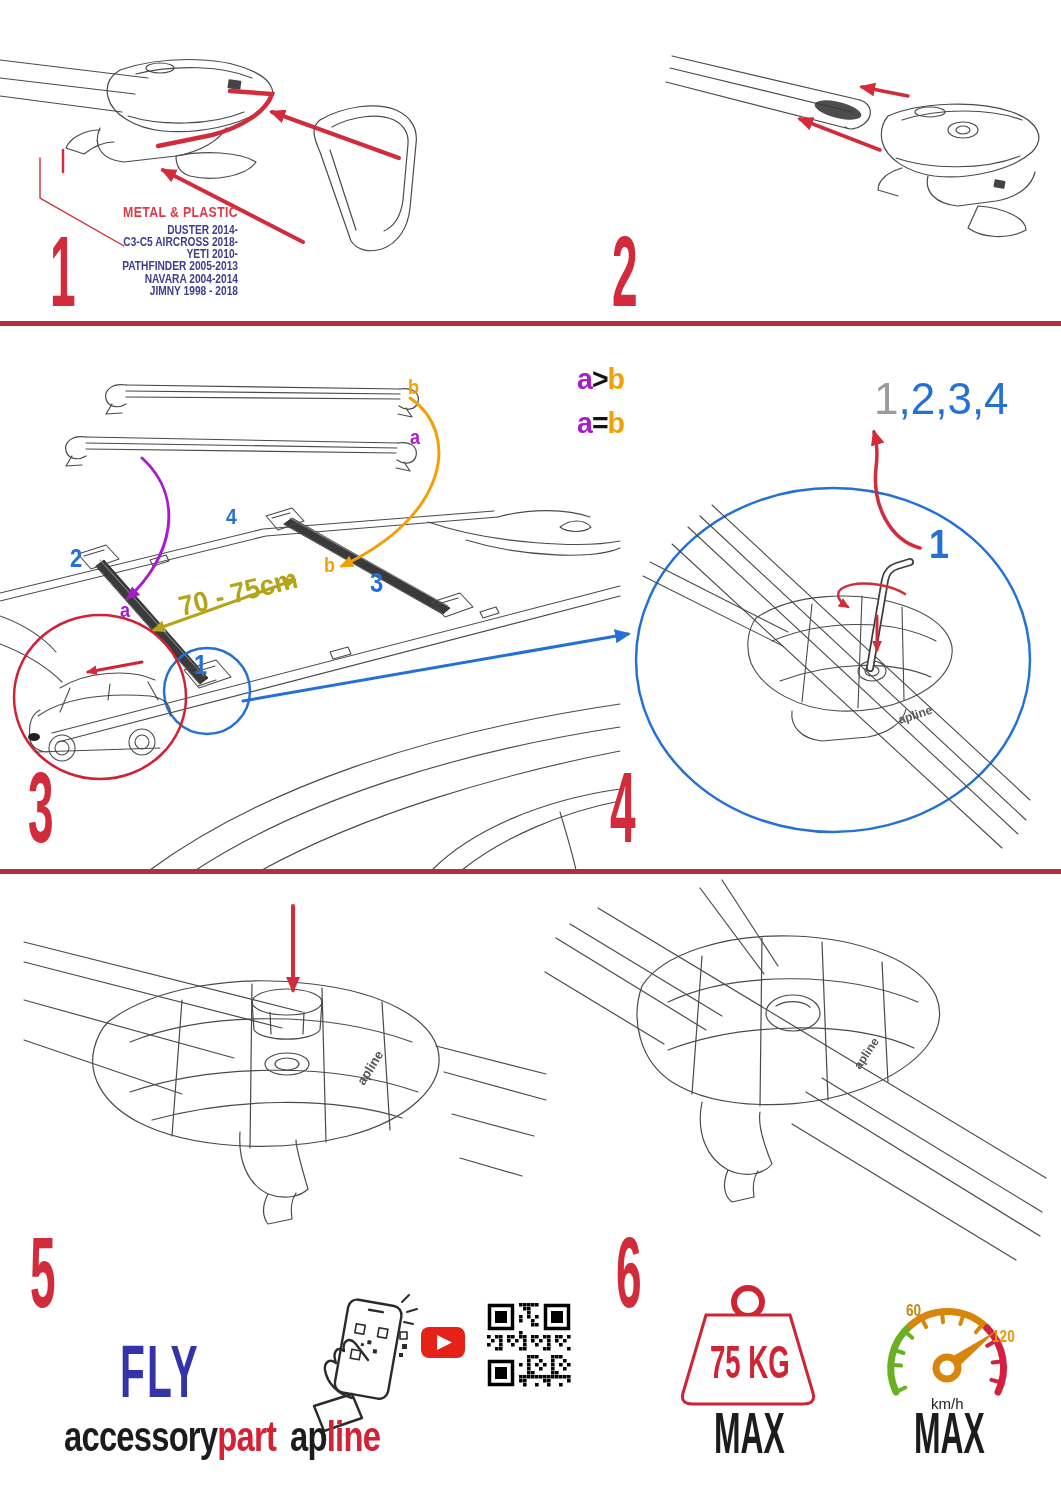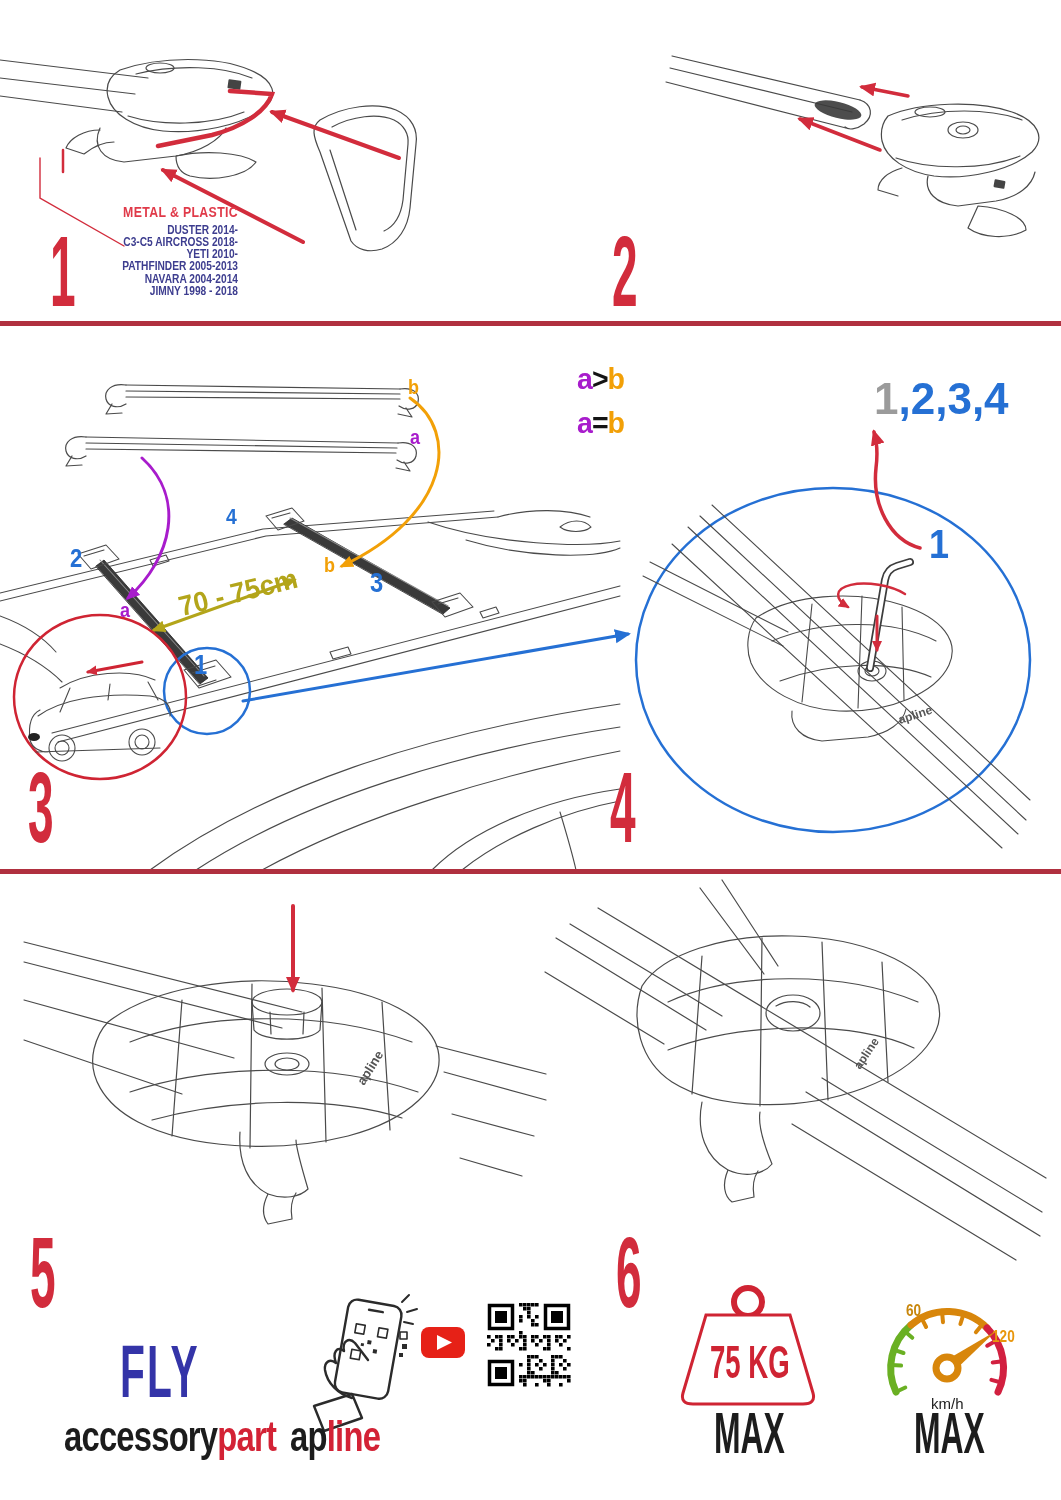--- a/index.html
+++ b/index.html
@@ -13,21 +13,21 @@
   .mat{left:60px;top:205px;width:178px;text-align:right;transform:scaleX(.85);transform-origin:right top;}
   .mat .mt{font-size:14.5px;font-weight:700;color:#e03a49;letter-spacing:.4px;margin-bottom:4px;}
   .mat .ml{font-size:12px;font-weight:700;color:#3d3d8f;line-height:12.3px;}
   .legend{font-size:30px;font-weight:700;letter-spacing:-1px;transform:scaleX(.95);}
   .lg-a{color:#a81ccc;} .lg-op{color:#141414;} .lg-b{color:#f2a007;}
   .poslab{font-weight:700;color:#2570d4;transform:scaleX(.88);}
   .ablab{font-size:20px;font-weight:700;transform:scaleX(.9);}
   .purple{color:#a81ccc;} .orange{color:#f2a007;}
   .dist{left:176px;top:594px;font-size:28px;font-weight:700;color:#b3a51a;
         transform:rotate(-14deg) scaleX(.95);}
-  .seq{left:874px;top:377px;font-size:44px;font-weight:700;}
+  .seq{left:874px;top:377px;font-size:44px;font-weight:400;}
   .seq .first{color:#9b9b9b;} .seq .rest{color:#2570d4;}
   .big1{left:929px;top:524px;font-size:40px;font-weight:700;color:#2570d4;transform:scaleX(.9);}
   .fly{left:120px;top:1335px;font-size:74px;font-weight:700;color:#3434a8;
        letter-spacing:4px;transform:scaleX(.55);}
   .brand{left:64px;top:1416px;font-size:42px;font-weight:700;color:#1c1c1c;
          letter-spacing:-1px;transform:scaleX(.78);}
   .brand .red{color:#d32235;} .brand .gap2{margin-left:18px;}
   .kg{left:710px;top:1339px;font-size:46px;font-weight:700;color:#cf2433;transform:scaleX(.6);}
   .maxw{left:714px;top:1404px;font-size:58px;font-weight:700;color:#1c1c1c;transform:scaleX(.55);}
   .maxs{left:914px;top:1404px;font-size:58px;font-weight:700;color:#1c1c1c;transform:scaleX(.55);}

